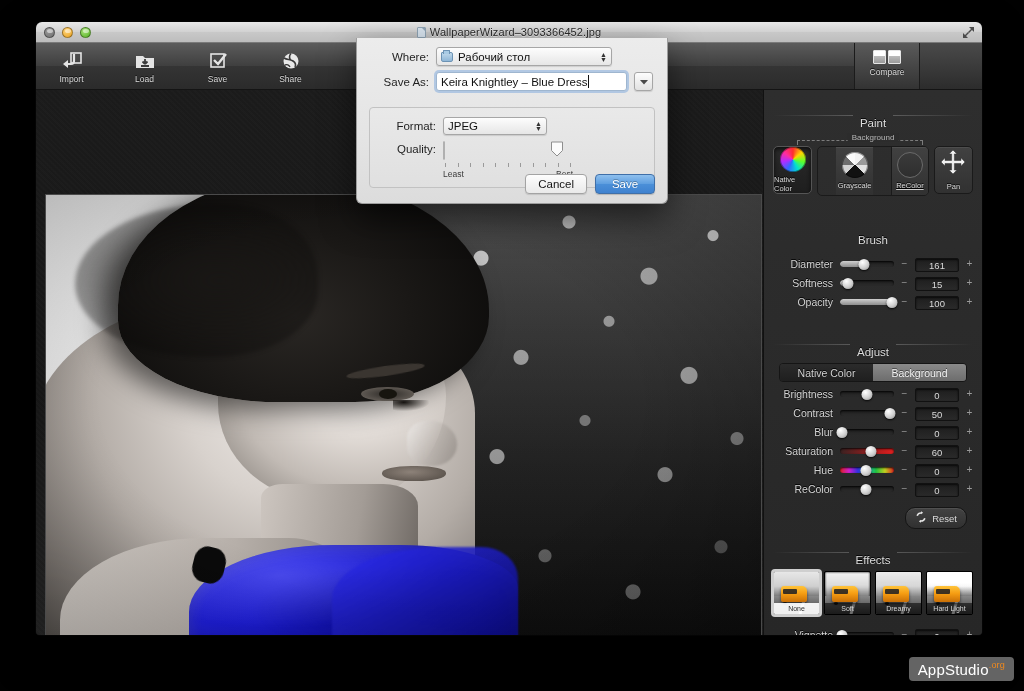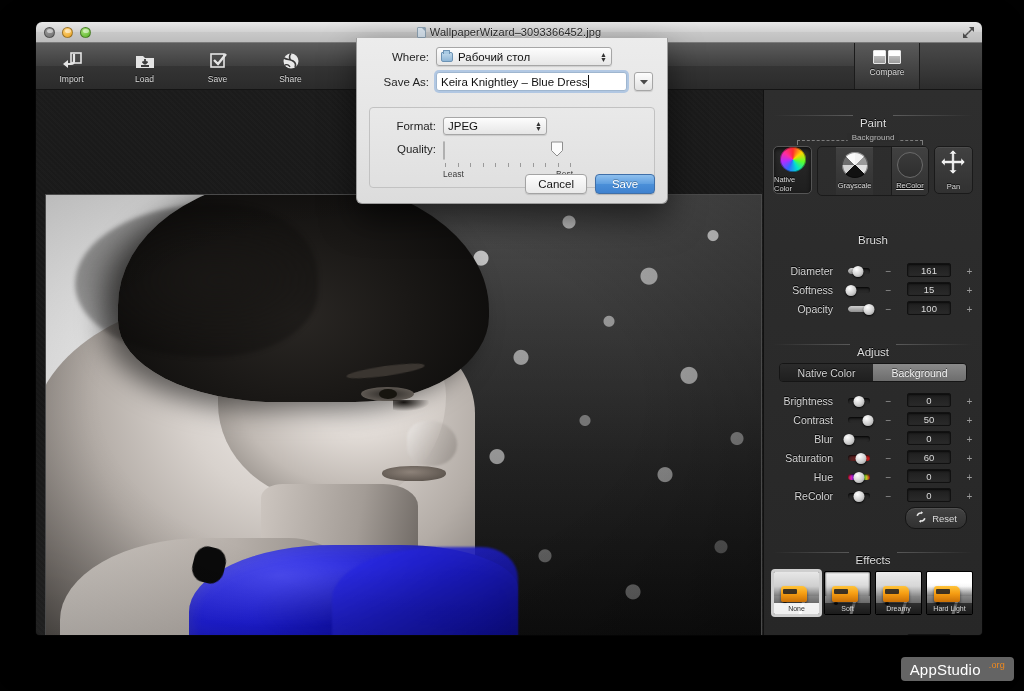--- a/index.html
+++ b/index.html
@@ -165,21 +165,21 @@
   .pair .pbtn + .pbtn { border-left:1px solid #1a1a1a;text-decoration:underline; }
   .wheel { width:26px; height:26px; border-radius:50%;
     background:conic-gradient(#ff2d2d,#ffd400,#5dff2d,#00e0d0,#2d6bff,#b02dff,#ff2d9e,#ff2d2d);
     box-shadow:inset 0 0 0 1px rgba(0,0,0,.4); }
   .wheel-gs { width:26px; height:26px; border-radius:50%;
     background:conic-gradient(#f2f2f2 0deg 45deg,#9a9a9a 45deg 90deg,#e2e2e2 90deg 135deg,#111 135deg 225deg,#d2d2d2 225deg 270deg,#6d6d6d 270deg 315deg,#fafafa 315deg 360deg);
     box-shadow:inset 0 0 0 1px rgba(0,0,0,.4); }
   .circ-empty { width:26px; height:26px; border-radius:50%; border:1px solid #6a6a6a;
     background:linear-gradient(to bottom,#3a3a3a,#2e2e2e); }
 
-  .srow { display:flex; align-items:flex-end; height:19px; gap:15px; }
+  .srow { display:flex; align-items:flex-start; height:19px; gap:7px; }
   .srow .nm { width:60px; text-align:right; font-size:10.5px; color:#d2d2d2; text-shadow:0 -1px 0 #000; }
   .slider { position:relative; flex:1; height:12px; display:flex; align-items:center; cursor:pointer; }
   .track { position:absolute; left:0; right:0; height:6px; border-radius:3px;
     background:linear-gradient(to bottom,#1c1c1c,#2c2c2c); box-shadow:inset 0 1px 2px rgba(0,0,0,.85); overflow:hidden; }
   .fill { position:absolute; left:0; top:0; bottom:0; border-radius:3px;
     background:linear-gradient(to bottom,#cfcfcf,#8e8e8e); }
   .track.sat { background:linear-gradient(to right,#3a2222,#6e2020,#b01c1c,#e02020); }
   .track.hue { background:linear-gradient(to right,#e02020,#d020d0,#3030e0,#20c0d0,#20c040,#c0d020,#e02020); }
   .knob { position:absolute; width:11px; height:11px; border-radius:50%;
     background:radial-gradient(circle at 36% 30%,#fff,#cfcfcf 55%,#8d8d8d);
@@ -276,21 +276,21 @@
   .btn { height:20px; min-width:60px; border-radius:4px; font-size:11.5px; display:flex;
     align-items:center; justify-content:center; cursor:pointer; padding:0 12px; }
   .btn-cancel { border:1px solid #a3a3a3; color:#151515;
     background:linear-gradient(to bottom,#fdfdfd,#e9e9e9); box-shadow:0 1px 1px rgba(0,0,0,.12); }
   .btn-save { border:1px solid #3f6fa8; color:#fff; text-shadow:0 -1px 0 rgba(0,0,0,.3);
     background:linear-gradient(to bottom,#8fc0ee 0%,#5f9fe0 48%,#4a8fd8 52%,#3f82cf 100%);
     box-shadow:0 1px 1px rgba(0,0,0,.18); }
 
   .watermark { position:absolute; right:10px; bottom:10px; height:24px; padding:0 9px;
     border-radius:4px; background:rgba(128,128,128,.78); display:flex; align-items:center;
-    color:#fff; font-size:15px; letter-spacing:.2px;gap:8px; }
+    color:#fff; font-size:15px; letter-spacing:.2px; }
   .watermark .org { color:#f08a1e; font-size:9px; align-self:flex-start; margin-top:3px; }
 </style>
 </head>
 <body>
 
 <div id="root">
 
   <div class="window">
 
     <div class="titlebar">

